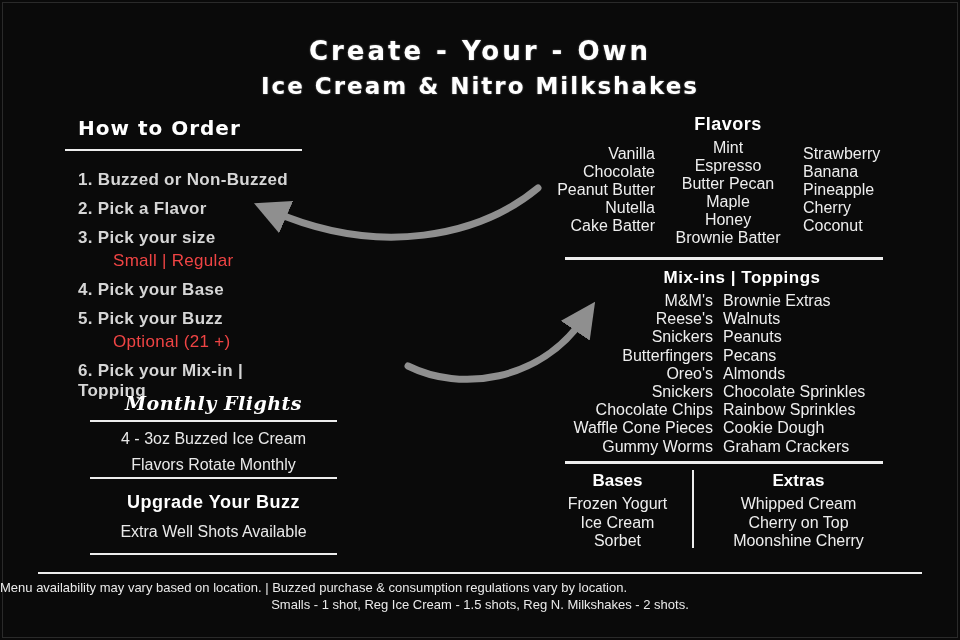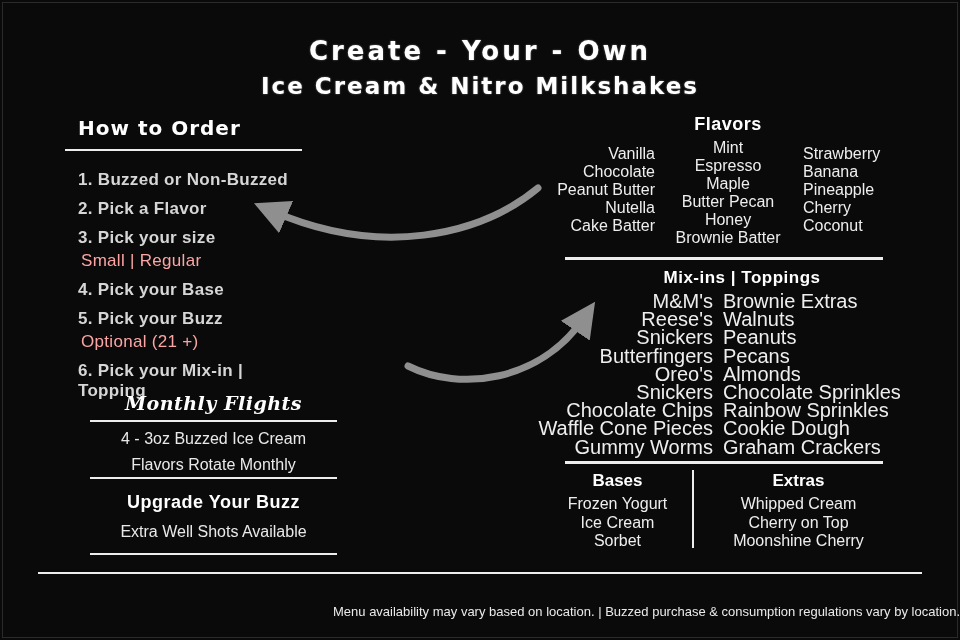--- a/index.html
+++ b/index.html
@@ -17,21 +17,21 @@
 
   .rule { background:#ededed; height:2px; }
 
   
   .hto { position:absolute; left:65px; top:116px; width:250px; }
   .hto h2 { font-family:"DejaVu Sans", sans-serif; font-size:20px; font-weight:700;
             letter-spacing:1px; color:#fff; margin-left:13px; }
   .hto .rule { width:237px; margin-top:9px; }
   .steps { margin-top:19px; margin-left:13px; }
   .step { font-size:17px; font-weight:600; color:#d6d6d6; letter-spacing:.3px; margin-bottom:9px; }
-  .step .sub { font-weight:400; color:#fca5a5; margin-left:3px; margin-top:3px; }
+  .step .sub { font-weight:400; color:#ef4444; margin-left:35px; margin-top:3px; }
 
   
   .flights { position:absolute; left:90px; top:392px; width:247px; text-align:center; }
   .flights h3 { font-family:"DejaVu Serif", serif; font-style:italic; font-weight:700;
                 font-size:19px; color:#fff; letter-spacing:.5px; }
   .flights .rule { margin-top:6px; }
   .flights .line { font-size:16px; color:#e9e9e9; margin-top:8px; }
 
   
   .upgrade { position:absolute; left:90px; top:477px; width:247px; text-align:center; }
@@ -44,37 +44,37 @@
                   font-size:18px; font-weight:700; color:#fff; letter-spacing:.5px; }
   .fl-col { position:absolute; font-size:16px; line-height:18px; color:#eee; }
   .fl-c1 { left:480px; top:145px; width:175px; text-align:right; }
   .fl-c2 { left:658px; top:139px; width:140px; text-align:center; }
   .fl-c3 { left:803px; top:145px; width:130px; text-align:left; }
   .rule-flavors { position:absolute; left:565px; top:257px; width:318px; height:3px; }
 
   
   .mix-head { position:absolute; left:592px; top:268px; width:300px; text-align:center;
               font-size:17px; font-weight:700; color:#fff; letter-spacing:.5px; }
-  .mx-col { position:absolute; font-size:20px; line-height:18.2px; color:#eee; }
+  .mx-col { position:absolute; font-size:16px; line-height:18.2px; color:#eee; }
   .mx-c1 { left:468px; top:292px; width:245px; text-align:right; }
   .mx-c2 { left:723px; top:292px; width:190px; text-align:left; }
   .rule-mixins { position:absolute; left:565px; top:461px; width:318px; height:3px; }
 
   
   .bases { position:absolute; left:545px; top:471px; width:145px; text-align:center; }
   .extras { position:absolute; left:706px; top:471px; width:185px; text-align:center; }
   .be-head { font-size:17px; font-weight:700; color:#fff; }
   .be-item { font-size:16px; line-height:18.5px; color:#eee; }
   .be-head + .be-item { margin-top:4px; }
   .vdivider { position:absolute; left:692px; top:470px; width:2px; height:78px; background:#ededed; }
 
   
   .rule-footer { position:absolute; left:38px; top:572px; width:884px; height:2px; }
-  .footer1 { position:absolute; top:580px; left:0; width:960px; text-align:right;
-             font-size:13px; color:#eaeaea;margin-top:24px; }
+  .footer1 { position:absolute; top:580px; left:0; width:960px; text-align:left;
+             font-size:13px; color:#eaeaea; }
   .footer2 { position:absolute; top:597px; left:0; width:960px; text-align:center;
              font-size:13px; color:#eaeaea; }
 
   .arrows { position:absolute; inset:0; pointer-events:none; }
 </style>
 </head>
 <body>
 
 <div class="menu">
 
@@ -138,22 +138,22 @@
   <div class="fl-col fl-c1">
     <div>Vanilla</div>
     <div>Chocolate</div>
     <div>Peanut Butter</div>
     <div>Nutella</div>
     <div>Cake Batter</div>
   </div>
   <div class="fl-col fl-c2">
     <div>Mint</div>
     <div>Espresso</div>
+    <div>Butter Pecan</div>
     <div>Maple</div>
-    <div>Butter Pecan</div>
     <div>Honey</div>
     <div>Brownie Batter</div>
   </div>
   <div class="fl-col fl-c3">
     <div>Strawberry</div>
     <div>Banana</div>
     <div>Pineapple</div>
     <div>Cherry</div>
     <div>Coconut</div>
   </div>
@@ -193,14 +193,15 @@
   <div class="vdivider"></div>
   <section class="extras">
     <div class="be-head">Extras</div>
     <div class="be-item">Whipped Cream</div>
     <div class="be-item">Cherry on Top</div>
     <div class="be-item">Moonshine Cherry</div>
   </section>
 
   <div class="rule rule-footer"></div>
   <div class="footer1">Menu availability may vary based on location. | Buzzed purchase &amp; consumption regulations vary by location.</div>
+  <div class="footer2">Smalls - 1 shot, Reg Ice Cream - 1.5 shots, Reg N. Milkshakes - 2 shots.</div>
 
 </div>
 
 </body></html>

